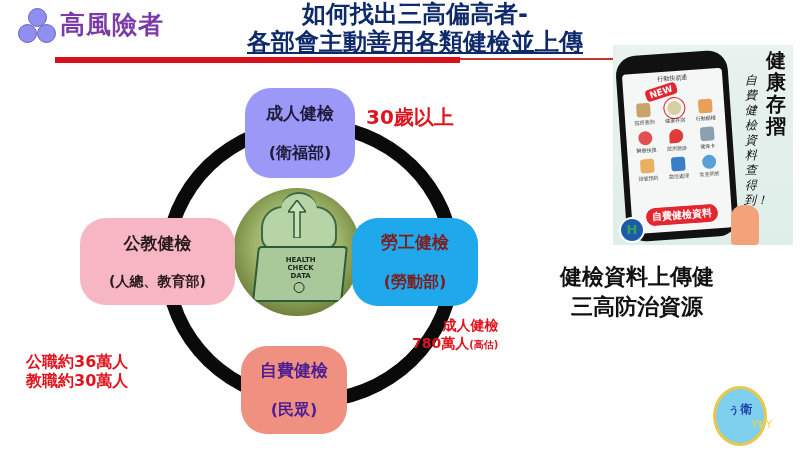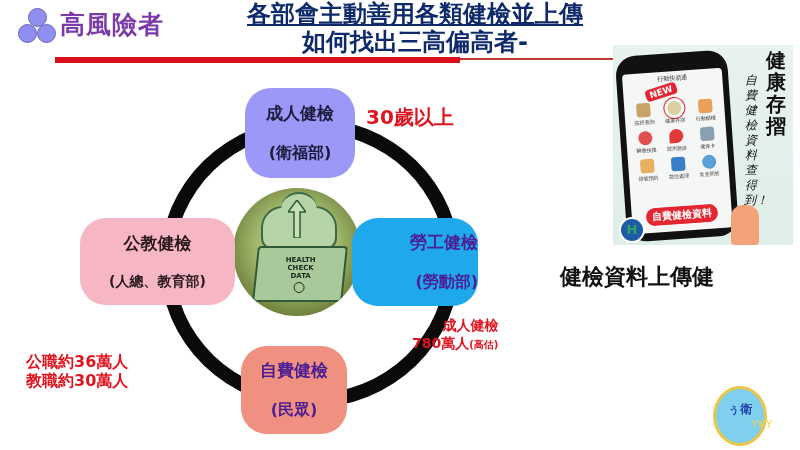--- a/index.html
+++ b/index.html
@@ -19,21 +19,21 @@
   
   .ring { left:160px; top:118px; width:300px; height:290px; border:14px solid #0a0a0a; border-radius:50%; box-sizing:border-box; }
 
   .box { position:absolute; border-radius:26px; display:flex; flex-direction:column; align-items:center;
          justify-content:center; gap:18px; font-size:17px; font-weight:bold; }
   .box .l1 { font-size:17px; }
   .box .l2 { font-size:16px; }
   .box-adult { left:245px; top:88px; width:110px; height:90px; background:#9b98f7; color:#1e1b3a; }
   .box-public { left:80px; top:218px; width:155px; height:87px; background:#f6b6c4; color:#2a1a1e; }
   .box-public .l2 { font-size:14px; }
-  .box-labor { left:352px; top:218px; width:126px; height:88px; background:#1fa9ec; color:#4c1d95;align-items:flex-end; }
+  .box-labor { left:352px; top:218px; width:126px; height:88px; background:#1fa9ec; color:#7f1d1d; }
   .box-self { left:241px; top:346px; width:106px; height:88px; background:#ef9080; color:#4c1d95; }
 
   
   .center-img { left:233px; top:188px; width:128px; height:128px; border-radius:50%;
      background:radial-gradient(circle at 50% 45%, #c5d69a 0%, #9fb56b 45%, #6e7f3a 75%, #55652a 100%); overflow:hidden; }
   .cloud { position:absolute; left:28px; top:18px; width:72px; height:40px; background:#b7d4a7; border-radius:22px 22px 12px 12px; border:2px solid #3d6a44; }
   .cloud:before { content:""; position:absolute; left:18px; top:-16px; width:36px; height:32px; background:#b7d4a7; border-radius:50%; border-top:2px solid #3d6a44; }
   .arrow { position:absolute; left:55px; top:12px; width:18px; height:38px; }
   .folder { position:absolute; left:22px; top:58px; width:86px; height:52px; background:#a9c99a; border:2px solid #2f5a38; border-radius:4px;
      transform:skewX(-6deg); display:flex; flex-direction:column; align-items:center; justify-content:center; }
@@ -71,22 +71,22 @@
 </head>
 <body>
 
 <div class="abs logo-circles">
   <span style="left:10px;top:0;"></span>
   <span style="left:0;top:16px;"></span>
   <span style="left:19px;top:16px;"></span>
 </div>
 <div class="abs section-title">高風險者</div>
 <div class="abs main-title">
+  <div>如何找出三高偏高者-</div>
   <div style="text-decoration:underline;">各部會主動善用各類健檢並上傳</div>
-  <div>如何找出三高偏高者-</div>
 </div>
 <div class="abs title-underline"></div>
 <div class="abs thin-rule"></div>
 
 <div class="abs ring"></div>
 
 <div class="abs center-img">
   <div class="cloud"></div>
   <svg class="arrow" viewBox="0 0 18 38">
     <polygon points="9,0 18,12 12,12 12,38 6,38 6,12 0,12" fill="#c9e0b8" stroke="#2f5a38" stroke-width="1.5"></polygon>
@@ -171,18 +171,19 @@
   </div>
   <div class="cta">自費健檢資料</div>
   <div class="nhi-logo">H</div>
   <div class="finger"></div>
   <div class="vt-big">健康存摺</div>
   <div class="vt-small">自費健檢資料查得到！</div>
 </div>
 
 <div class="abs encourage">
   <div>健檢資料上傳健</div>
+  <div>三高防治資源</div>
 </div>
 
 <div class="abs mohw-logo">
   <div class="mohw-inner">ぅ衛</div>
   <div class="mohw-people">YѰY</div>
 </div>
 
 </body></html>

